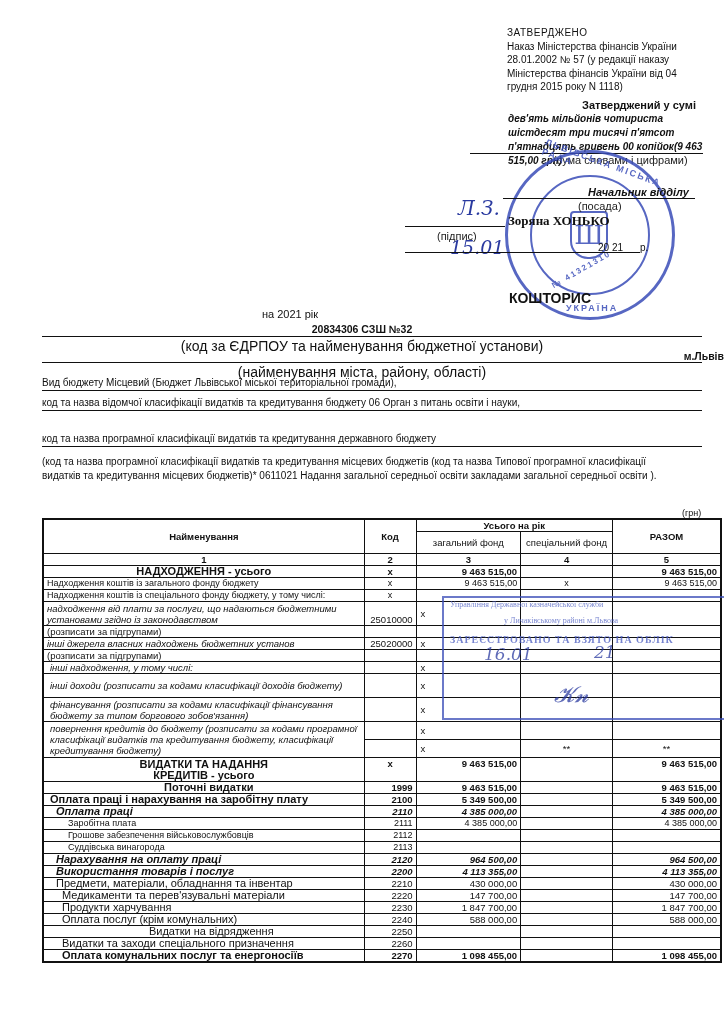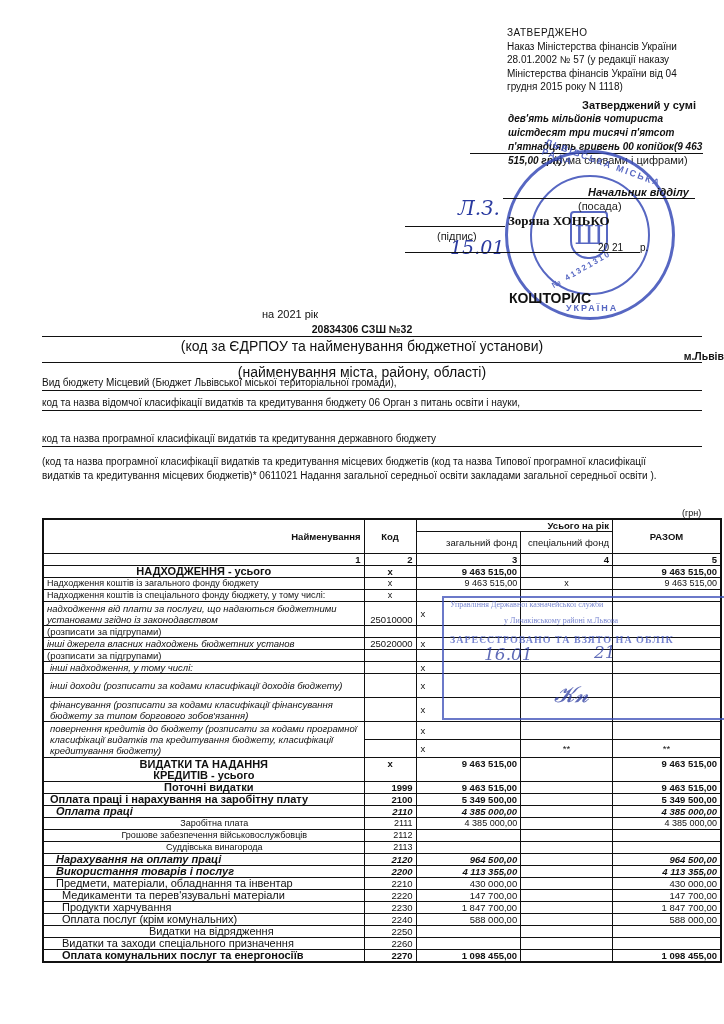--- a/index.html
+++ b/index.html
@@ -23,36 +23,36 @@
   .subtitle { left: 0; width: 580px; top: 308px; text-align: center; font-size: 11px; }
   .code-inst { left: 0; width: 724px; top: 323px; text-align: center; font-weight: bold; font-size: 10.5px; }
   .center-cap { left: 0; width: 724px; text-align: center; font-size: 14px; }
   .city { left: 0; width: 724px; top: 350px; text-align: right; font-weight: bold; font-size: 10.5px; }
   .budget-line { left: 42px; font-size: 10px; }
   .prog-local { left: 42px; top: 455px; width: 640px; font-size: 10px; line-height: 14px; }
   .unit { left: 682px; top: 508px; font-size: 9px; }
 
   table.k { position: absolute; left: 42px; top: 518px; width: 680px; border-collapse: collapse; font-size: 9.5px; }
   table.k td, table.k th { border: 1px solid #111; padding: 0 3px; height: 11.5px; line-height: 11px; vertical-align: middle; }
-  table.k th { font-weight: bold; text-align: right; font-size: 9.5px; }
+  table.k th { font-weight: bold; text-align: center; font-size: 9.5px; }
   table.k { border: 2px solid #111; }
   .c-name { width: 322px; }
   .c-code { width: 52px; text-align: right; }
   .c-gen { width: 105px; text-align: right; }
   .c-spec { width: 92px; text-align: center; }
   .c-tot { width: 109px; text-align: right; }
   td.code-x { text-align: center; }
   tr.b td { font-weight: bold; }
   tr.bi td { font-weight: bold; font-style: italic; }
   tr.i td.c-name { font-style: italic; }
   tr.big td.c-name { font-size: 11px; }
   tr.total td.c-name { text-align: center; font-size: 11px; }
   tr.ctr td.c-name { text-align: center; padding-left: 13px; }
   td.ind1 { padding-left: 6px !important; }
-  td.ind2 { padding-left: 24px !important; text-align: center; }
+  td.ind2 { padding-left: 24px !important; }
   td.ind3 { padding-left: 12px !important; }
   tr.small td { font-size: 9px; }
   td.cx-left { text-align: left; padding-left: 4px !important; }
 
   .reg-stamp { left: 442px; top: 596px; width: 284px; height: 124px; border: 2px solid #3a4db8; opacity: 0.75; color: #4a5cc0; font-size: 8px; }
   .reg-stamp .l1 { position: absolute; left: 6px; top: 2px; font-family: "Liberation Serif", serif; }
   .reg-stamp .l2 { position: absolute; left: 60px; top: 18px; font-family: "Liberation Serif", serif; }
   .reg-stamp .l3 { position: absolute; left: 6px; top: 36px; font-weight: bold; font-size: 10px; letter-spacing: 1px; font-family: "Liberation Serif", serif; }
 </style>
 </head>

